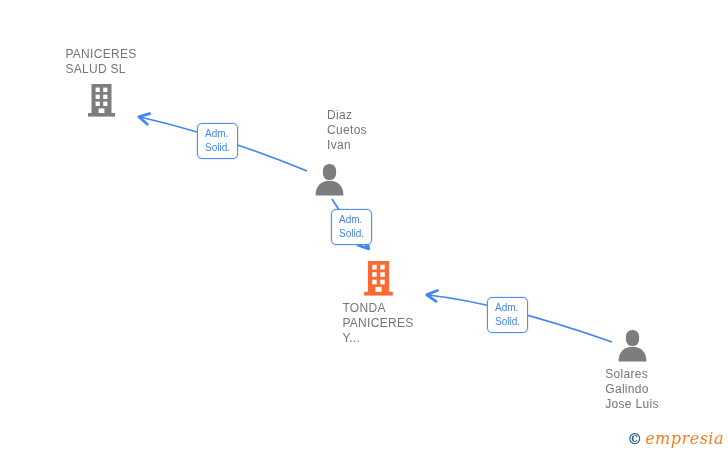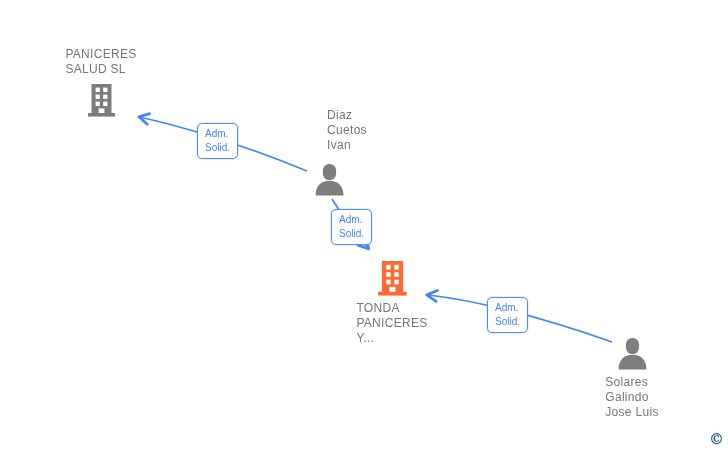--- a/index.html
+++ b/index.html
@@ -106,21 +106,21 @@
     <span class="icon-gray">
       <svg class="person-icon" width="31" height="32" viewBox="0 0 30 31">
         <g fill="currentColor">
           <rect x="8.6" y="0" width="12.8" height="15.5" rx="6.2"></rect>
           <path d="M1.5 30.5 C1.5 21 7 16.3 15 16.3 C23 16.3 28.5 21 28.5 30.5 Z"></path>
         </g>
       </svg>
     </span>
   </div>
 
-  <div class="node" style="left:332px;top:261px;">
+  <div class="node" style="left:318px;top:261px;">
     <span class="icon-orange">
       <svg class="company-icon" width="31" height="35" viewBox="0 0 29 33">
         <g fill="currentColor">
           <rect x="4.5" y="0" width="20" height="30"></rect>
           <rect x="1" y="29" width="27" height="3.6"></rect>
         </g>
         <g fill="#ffffff">
           <rect x="8.6" y="3.6" width="4.2" height="4.4"></rect>
           <rect x="16.2" y="3.6" width="4.2" height="4.4"></rect>
           <rect x="8.6" y="10.6" width="4.2" height="4.4"></rect>
@@ -129,31 +129,32 @@
           <rect x="16.2" y="17.6" width="4.2" height="4.4"></rect>
           <rect x="11.6" y="24.4" width="5.8" height="4.6"></rect>
         </g>
       </svg>
     </span>
     <div class="node-label gap-above">TONDA
 PANICERES
 Y...</div>
   </div>
 
-  <div class="node" style="left:572px;top:338px;">
+  <div class="node" style="left:572px;top:330px;">
     <span class="icon-gray">
       <svg class="person-icon" width="31" height="32" viewBox="0 0 30 31">
         <g fill="currentColor">
           <rect x="8.6" y="0" width="12.8" height="15.5" rx="6.2"></rect>
           <path d="M1.5 30.5 C1.5 21 7 16.3 15 16.3 C23 16.3 28.5 21 28.5 30.5 Z"></path>
         </g>
       </svg>
     </span>
     <div class="node-label gap-above">Solares
 Galindo
 Jose Luis</div>
   </div>
 
   <div id="watermark">
     <span class="copy">©</span>
+    <span class="brand">empresia</span>
   </div>
 
 </div>
 
 </body></html>

